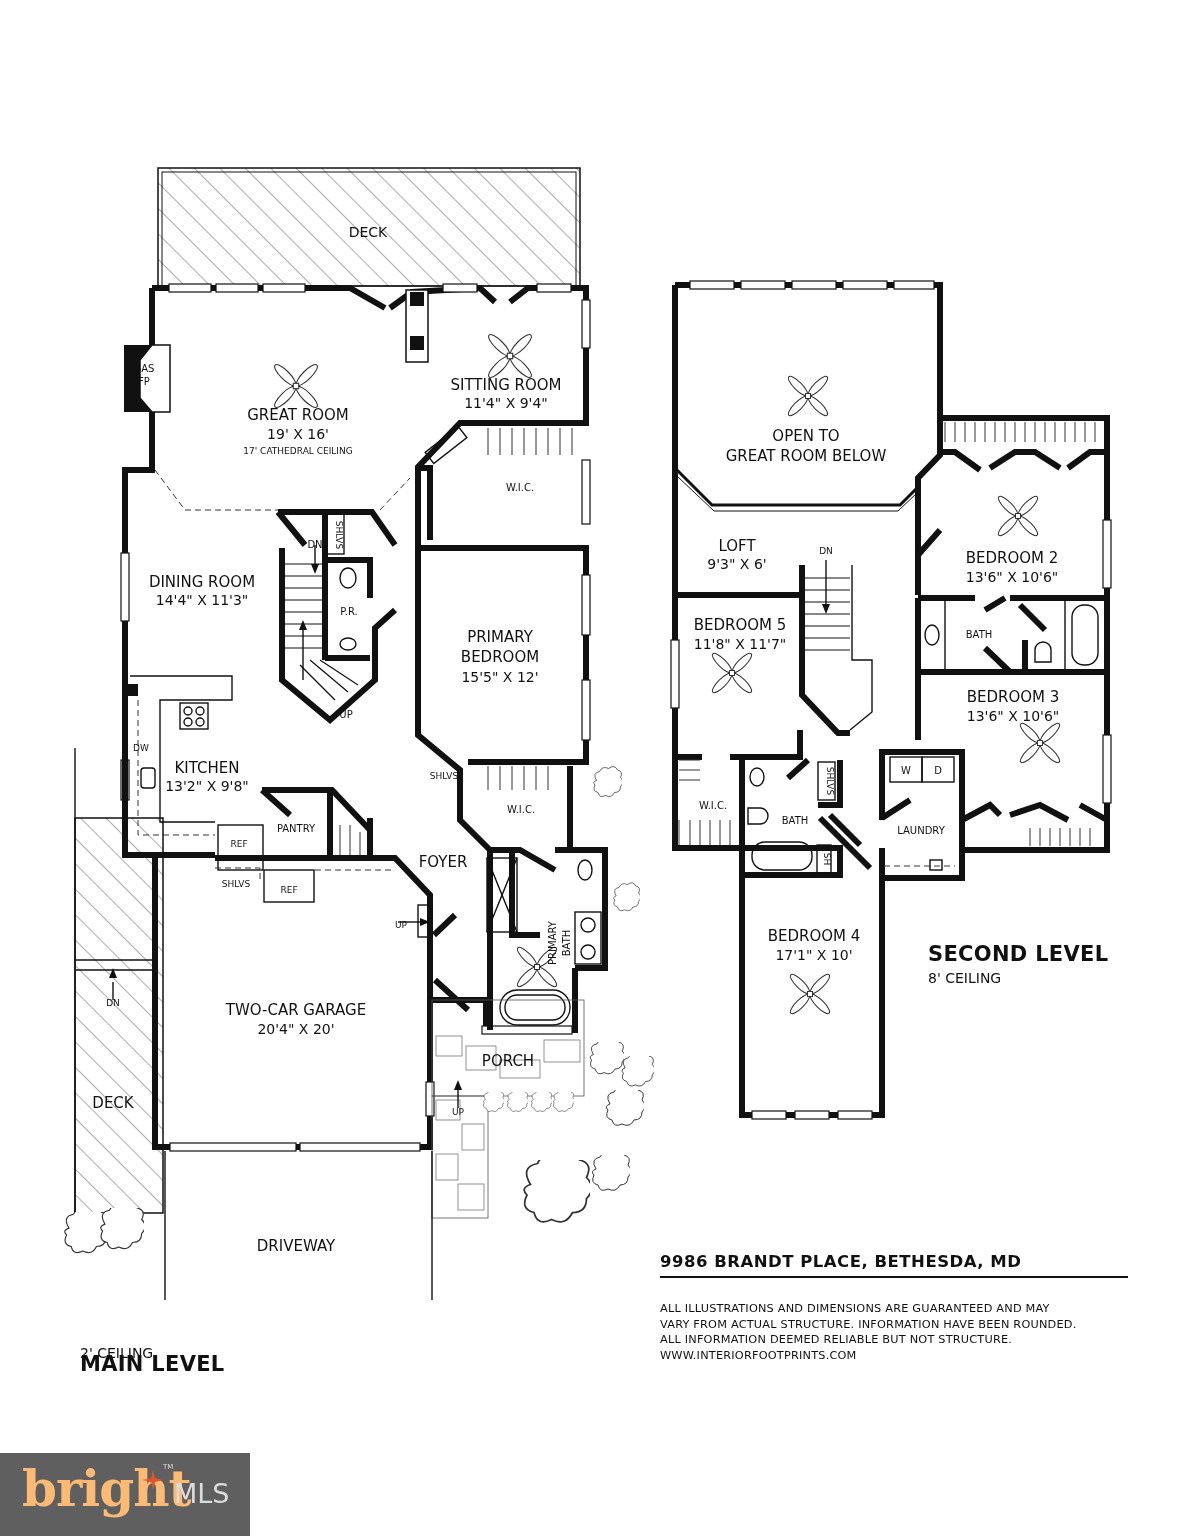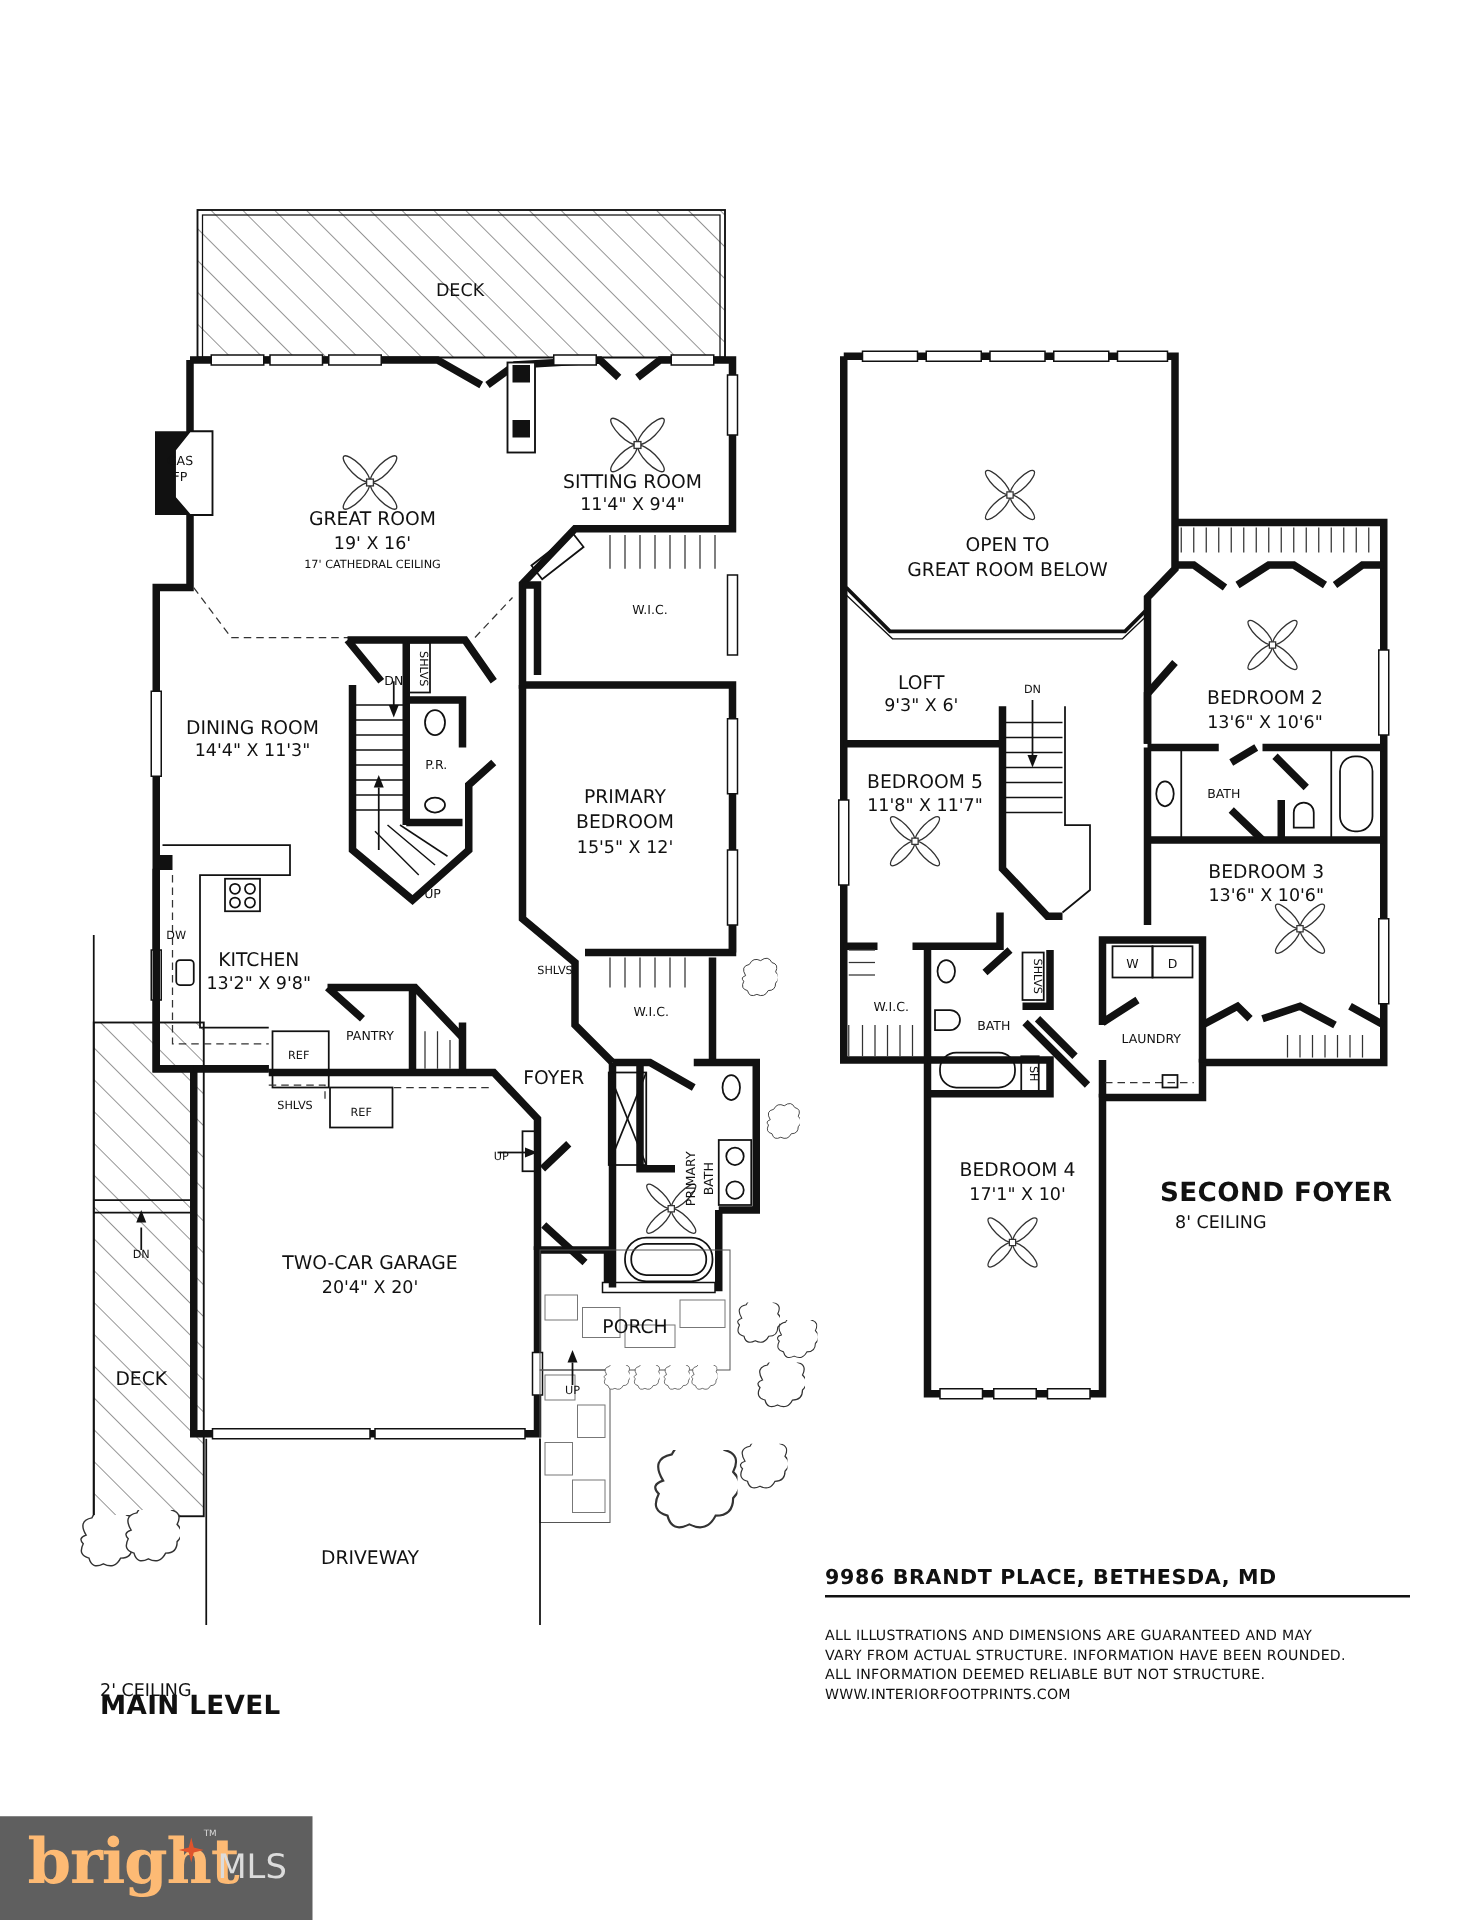--- a/index.html
+++ b/index.html
@@ -374,22 +374,22 @@
     <text class="lbl small" x="906" y="774" font-size="11">W</text>
     <text class="lbl small" x="938" y="774" font-size="11">D</text>
     <text class="lbl small" x="921" y="834" font-size="11">LAUNDRY</text>
     <text class="lbl room" x="814" y="941">BEDROOM 4</text>
     <text class="lbl dim" x="814" y="960">17'1" X 10'</text>
   </g>
 </svg>
 
 <div class="level-title" style="left:80px;top:1316px;margin-top:36px;">MAIN LEVEL</div>
 <div class="level-sub" style="left:80px;top:1345px;">2' CEILING</div>
-<div class="level-title" style="left:928px;top:942px;">SECOND FOYER</div>
-<div class="level-sub" style="left:928px;top:970px;margin-left:12px;">8' CEILING</div>
+<div class="level-title" style="left:928px;top:942px;">SECOND LEVEL</div>
+<div class="level-sub" style="left:928px;top:970px;">8' CEILING</div>
 
 <div class="address">9986 BRANDT PLACE, BETHESDA, MD</div>
 <div class="address-rule"></div>
 <div class="disclaimer">
   <div>ALL ILLUSTRATIONS AND DIMENSIONS ARE GUARANTEED AND MAY</div>
   <div>VARY FROM ACTUAL STRUCTURE. INFORMATION HAVE BEEN ROUNDED.</div>
   <div>ALL INFORMATION DEEMED RELIABLE BUT NOT STRUCTURE.</div>
   <div>WWW.INTERIORFOOTPRINTS.COM</div>
 </div>
 

